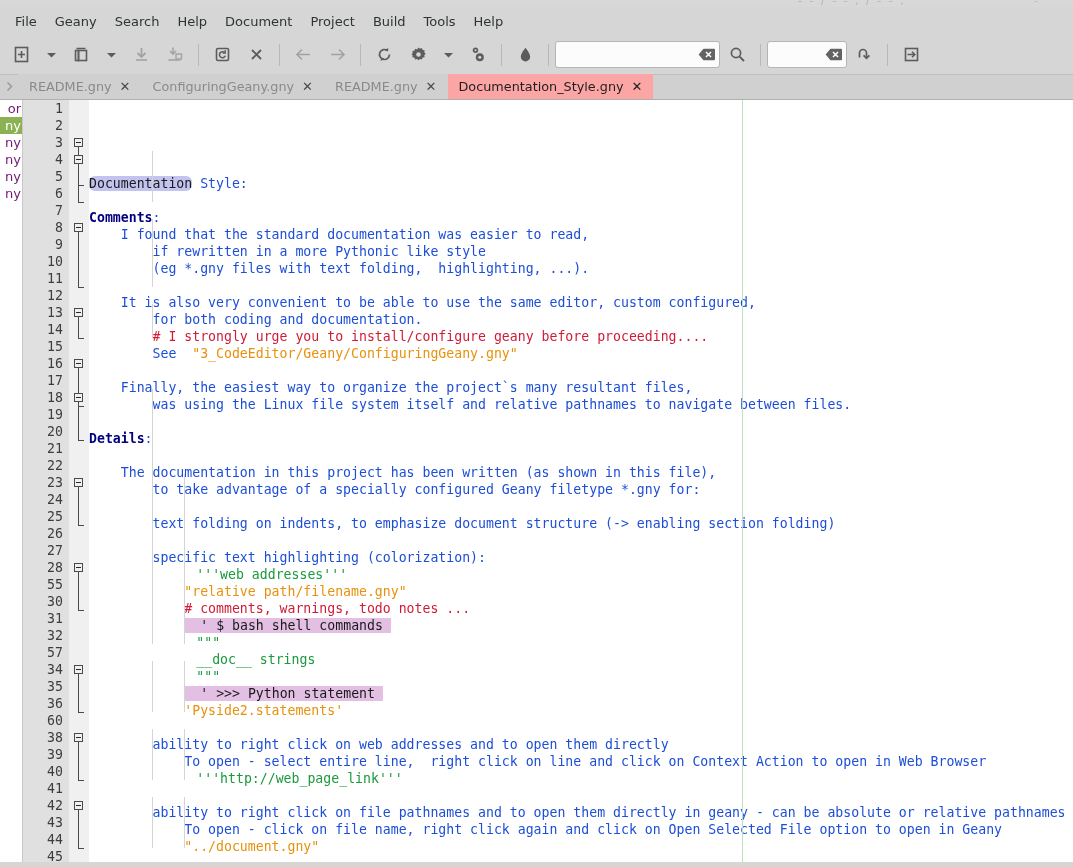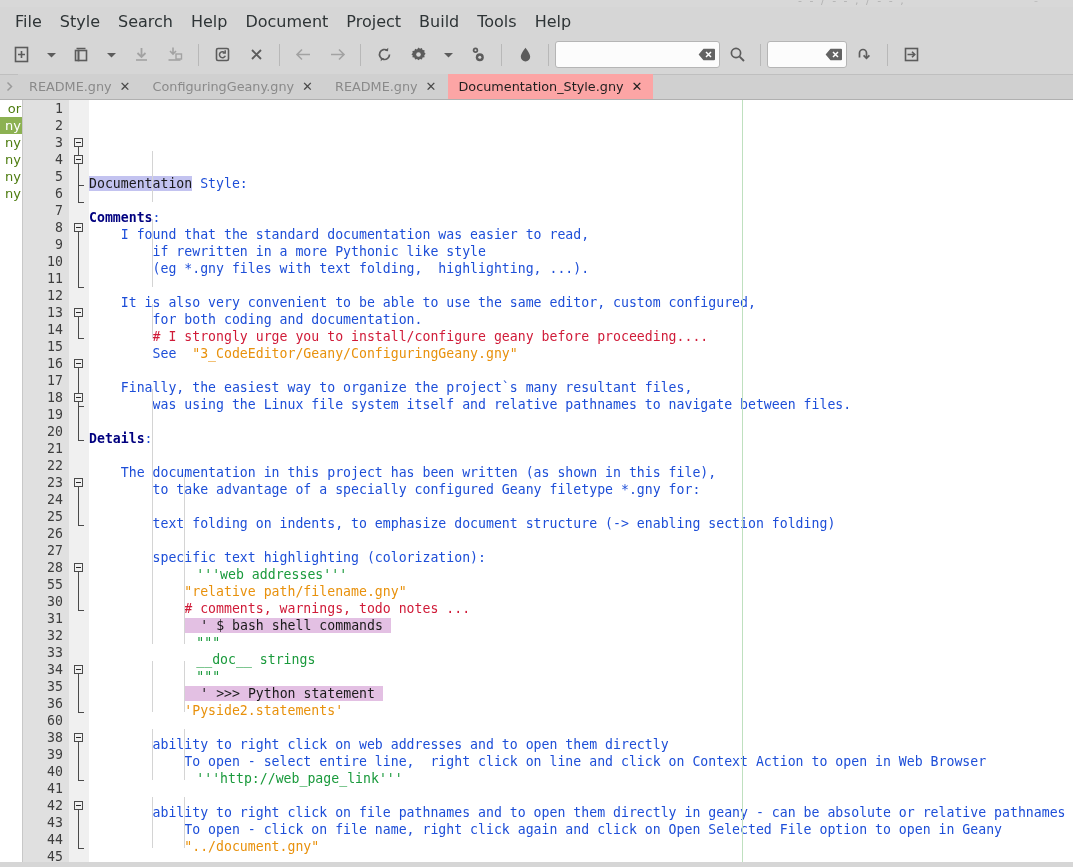--- a/index.html
+++ b/index.html
@@ -36,21 +36,21 @@
     color: #bdbdbd;
   }
 
   
   .menubar {
     height: 28px;
     background: #d6d6d6;
     display: flex;
     align-items: center;
     padding-left: 6px;
-    font-size: 16px;
+    font-size: 13px;
     color: #2e3436;
   }
   .menu-item {
     padding: 3px 9px;
     cursor: default;
     white-space: nowrap;
   }
 
   
   .toolbar {
@@ -166,21 +166,21 @@
     flex: 0 0 23px;
     background: #ffffff;
     overflow: hidden;
     position: relative;
     border-right: 1px solid #c8c8c8;
     font-size: 13px;
   }
   .side-row {
     height: 17px;
     line-height: 17px;
-    color: #4d7c0f;
+    color: #701a75;
     white-space: nowrap;
     text-align: right;
     padding-right: 1px;
     overflow: hidden;
   }
   .side-row.selected {
     background: #8cb152;
     color: #ffffff;
   }
 
@@ -274,34 +274,34 @@
     background: #4a4a4a;
     z-index: 2;
   }
 
   
   .t-plain    { color: #1d4ed8; }
   .t-heading  { color: #00007f; font-weight: bold; text-align: right; }
   .t-comment  { color: #d01b38; }
   .t-string   { color: #e8910c; }
   .t-green    { color: #1a9a3c; margin-left: 12px; }
-  .t-sel      { background: #c3c3f0; color: #1a1a1a; }
+  .t-sel      { background: #c3c3f0; color: #1a1a1a; border-radius: 6px; }
   .t-hl       { background: #e3c0e3; color: #1a1a1a; padding-left: 16px; }
 </style>
 </head>
 <body>
 
 <div class="titlebar-strip">
   <div class="titlebar-ghost">- - / - - , / - - ,</div>
   <div class="titlebar-ghost2">-</div>
 </div>
 
 <div class="menubar">
   <div class="menu-item">File</div>
-  <div class="menu-item">Style</div>
+  <div class="menu-item">Geany</div>
   <div class="menu-item">Search</div>
   <div class="menu-item">Help</div>
   <div class="menu-item">Document</div>
   <div class="menu-item">Project</div>
   <div class="menu-item">Build</div>
   <div class="menu-item">Tools</div>
   <div class="menu-item">Help</div>
 </div>
 
 <div class="toolbar">
@@ -522,21 +522,21 @@
           <div class="row">23</div>
           <div class="row">24</div>
           <div class="row">25</div>
           <div class="row">26</div>
           <div class="row">27</div>
           <div class="row">28</div>
           <div class="row">55</div>
           <div class="row">30</div>
           <div class="row">31</div>
           <div class="row">32</div>
-          <div class="row">33</div>
+          <div class="row">57</div>
           <div class="row">34</div>
           <div class="row">35</div>
           <div class="row">36</div>
           <div class="row">60</div>
           <div class="row">38</div>
           <div class="row">39</div>
           <div class="row">40</div>
           <div class="row">41</div>
           <div class="row">42</div>
           <div class="row">43</div>

